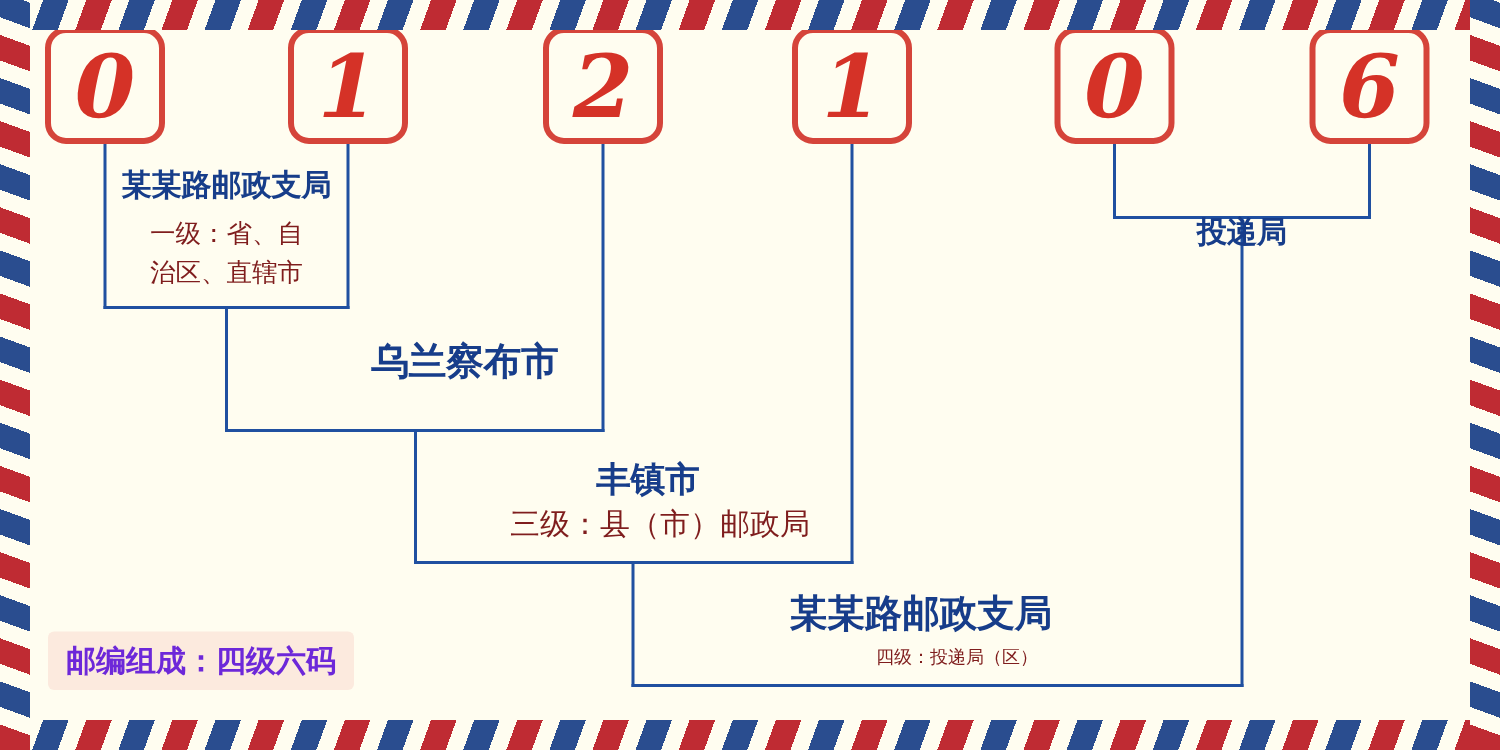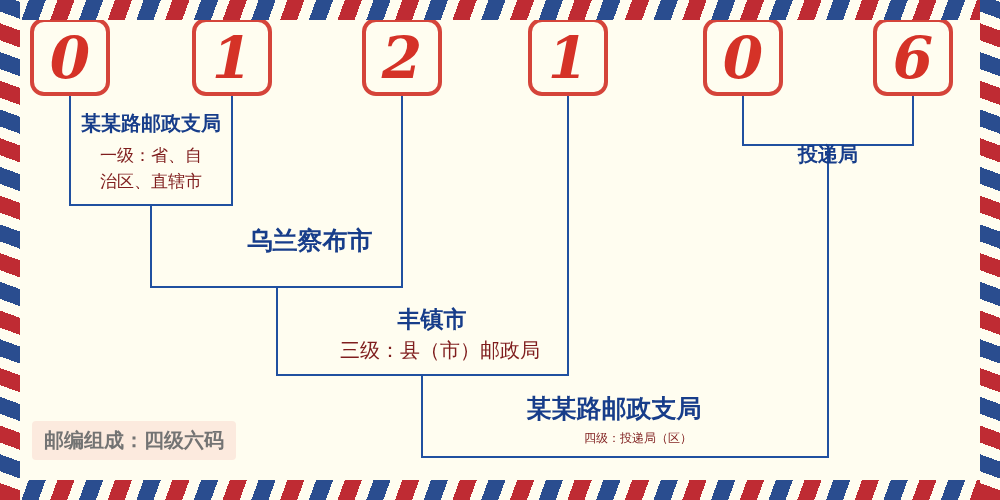--- a/index.html
+++ b/index.html
@@ -89,21 +89,21 @@
   .l4-desc { left: 518px; top: 425px; width: 240px; font-size: 12px; }
   .l5-name { left: 768px; top: 109px; width: 120px; font-size: 20px; margin-top: 32px; }
 
   .footer-note {
     position: absolute;
     left: 32px;
     top: 421px;
     padding: 6px 12px;
     background: #fceade;
     border-radius: 4px;
-    color: #737373;
+    color: #6d28d9;
     font-weight: bold;
     font-size: 20px;
     z-index: 2;
   }
 </style>
 </head>
 <body>
 
 <div class="envelope">
 

